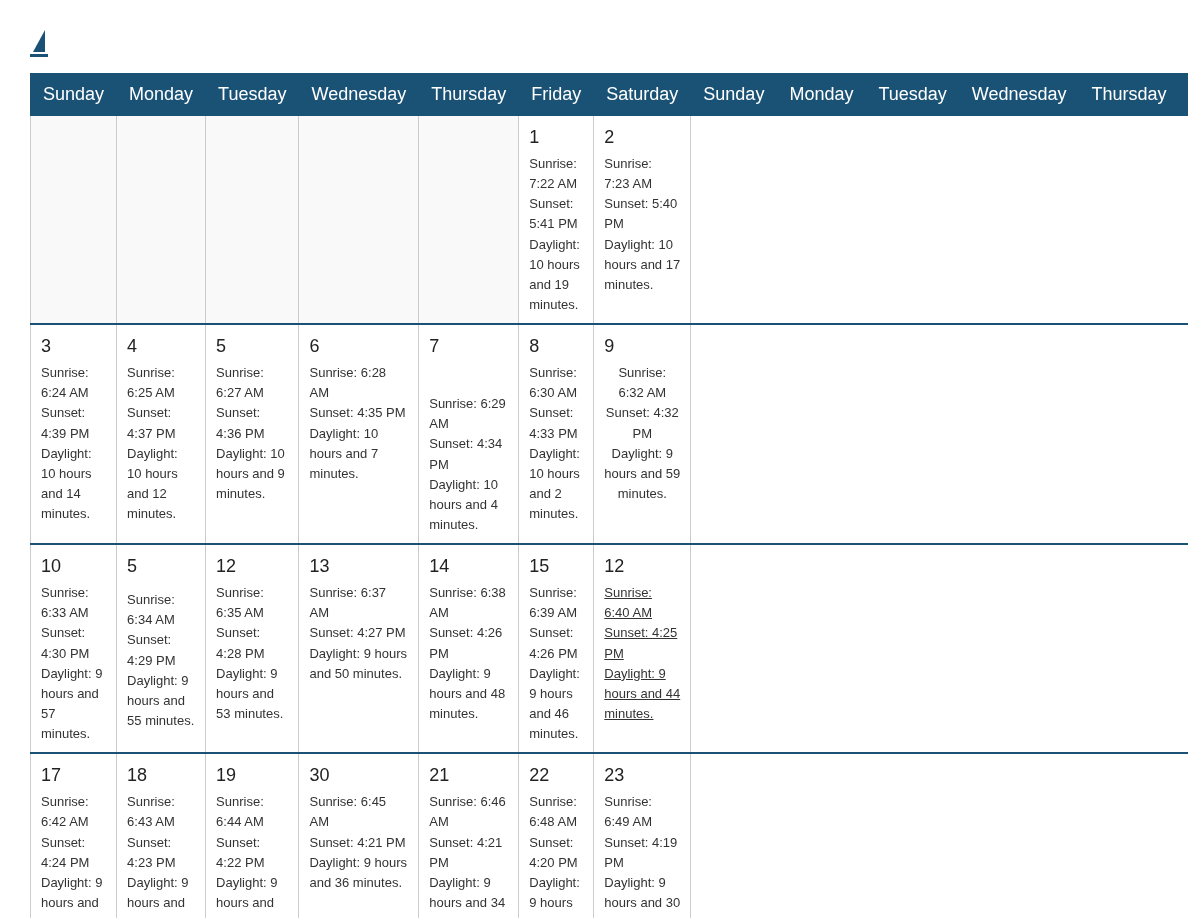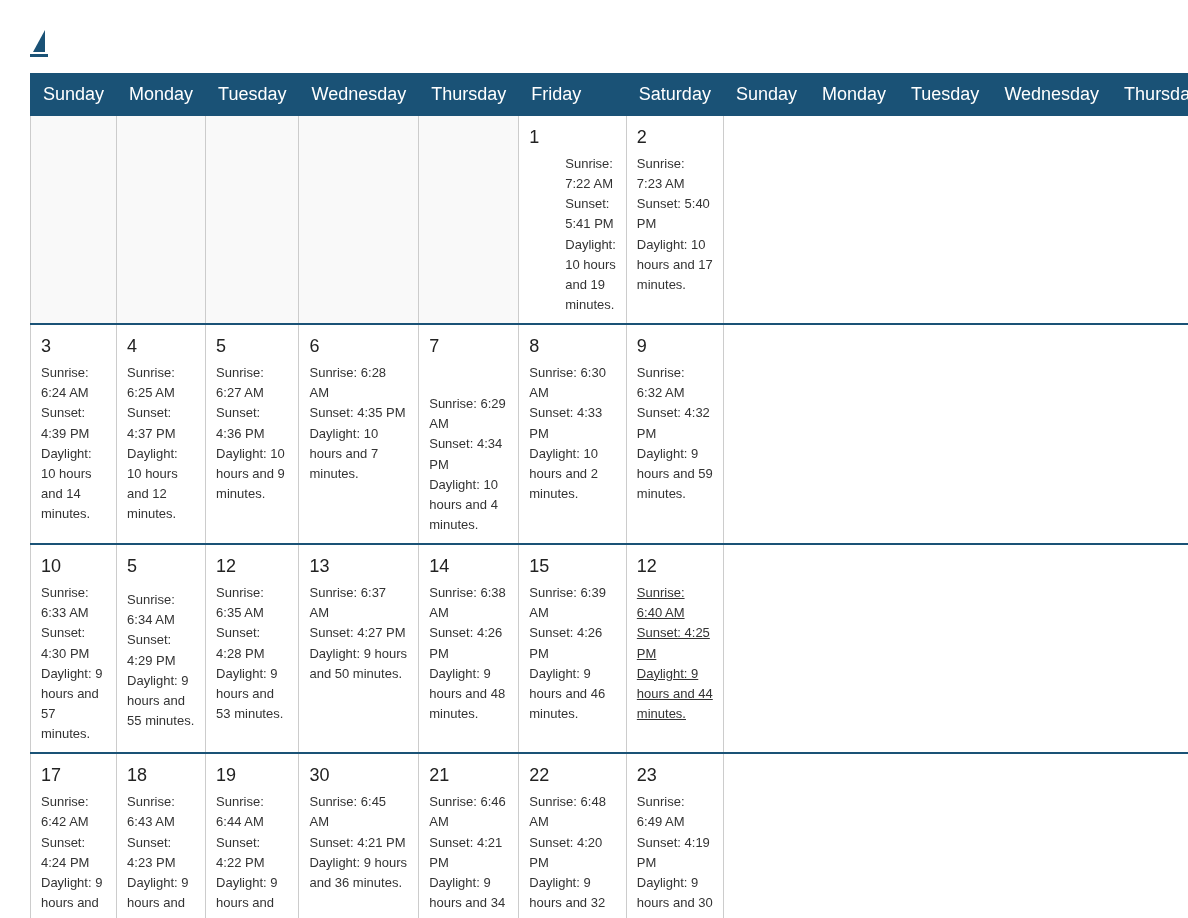--- a/index.html
+++ b/index.html
@@ -145,21 +145,21 @@
   </thead>
   <tbody id="calendar-body">
   <tr>
         <td class="empty-cell"></td>
         <td class="empty-cell"></td>
         <td class="empty-cell"></td>
         <td class="empty-cell"></td>
         <td class="empty-cell"></td>
         <td>
           <span class="day-number">1</span>
-          <div class="day-info" style="white-space: pre-line; margin-left: 36px;">Sunrise: 7:22 AM
+          <div class="day-info" style="white-space: pre-line;">Sunrise: 7:22 AM
 Sunset: 5:41 PM
 Daylight: 10 hours and 19 minutes.</div>
         </td>
         <td>
           <span class="day-number">2</span>
           <div class="day-info" style="white-space: pre-line;">Sunrise: 7:23 AM
 Sunset: 5:40 PM
 Daylight: 10 hours and 17 minutes.</div>
         </td>
       </tr>
@@ -195,21 +195,21 @@
 Daylight: 10 hours and 4 minutes.</div>
         </td>
         <td>
           <span class="day-number">8</span>
           <div class="day-info" style="white-space: pre-line;">Sunrise: 6:30 AM
 Sunset: 4:33 PM
 Daylight: 10 hours and 2 minutes.</div>
         </td>
         <td>
           <span class="day-number">9</span>
-          <div class="day-info" style="white-space: pre-line;">Sunrise: 6:32 AM
+          <div class="day-info" style="white-space: pre-line; text-align: center;">Sunrise: 6:32 AM
 Sunset: 4:32 PM
 Daylight: 9 hours and 59 minutes.</div>
         </td>
       </tr>
       <tr>
         <td>
           <span class="day-number">10</span>
           <div class="day-info" style="white-space: pre-line;">Sunrise: 6:33 AM
 Sunset: 4:30 PM
 Daylight: 9 hours and 57 minutes.</div>

